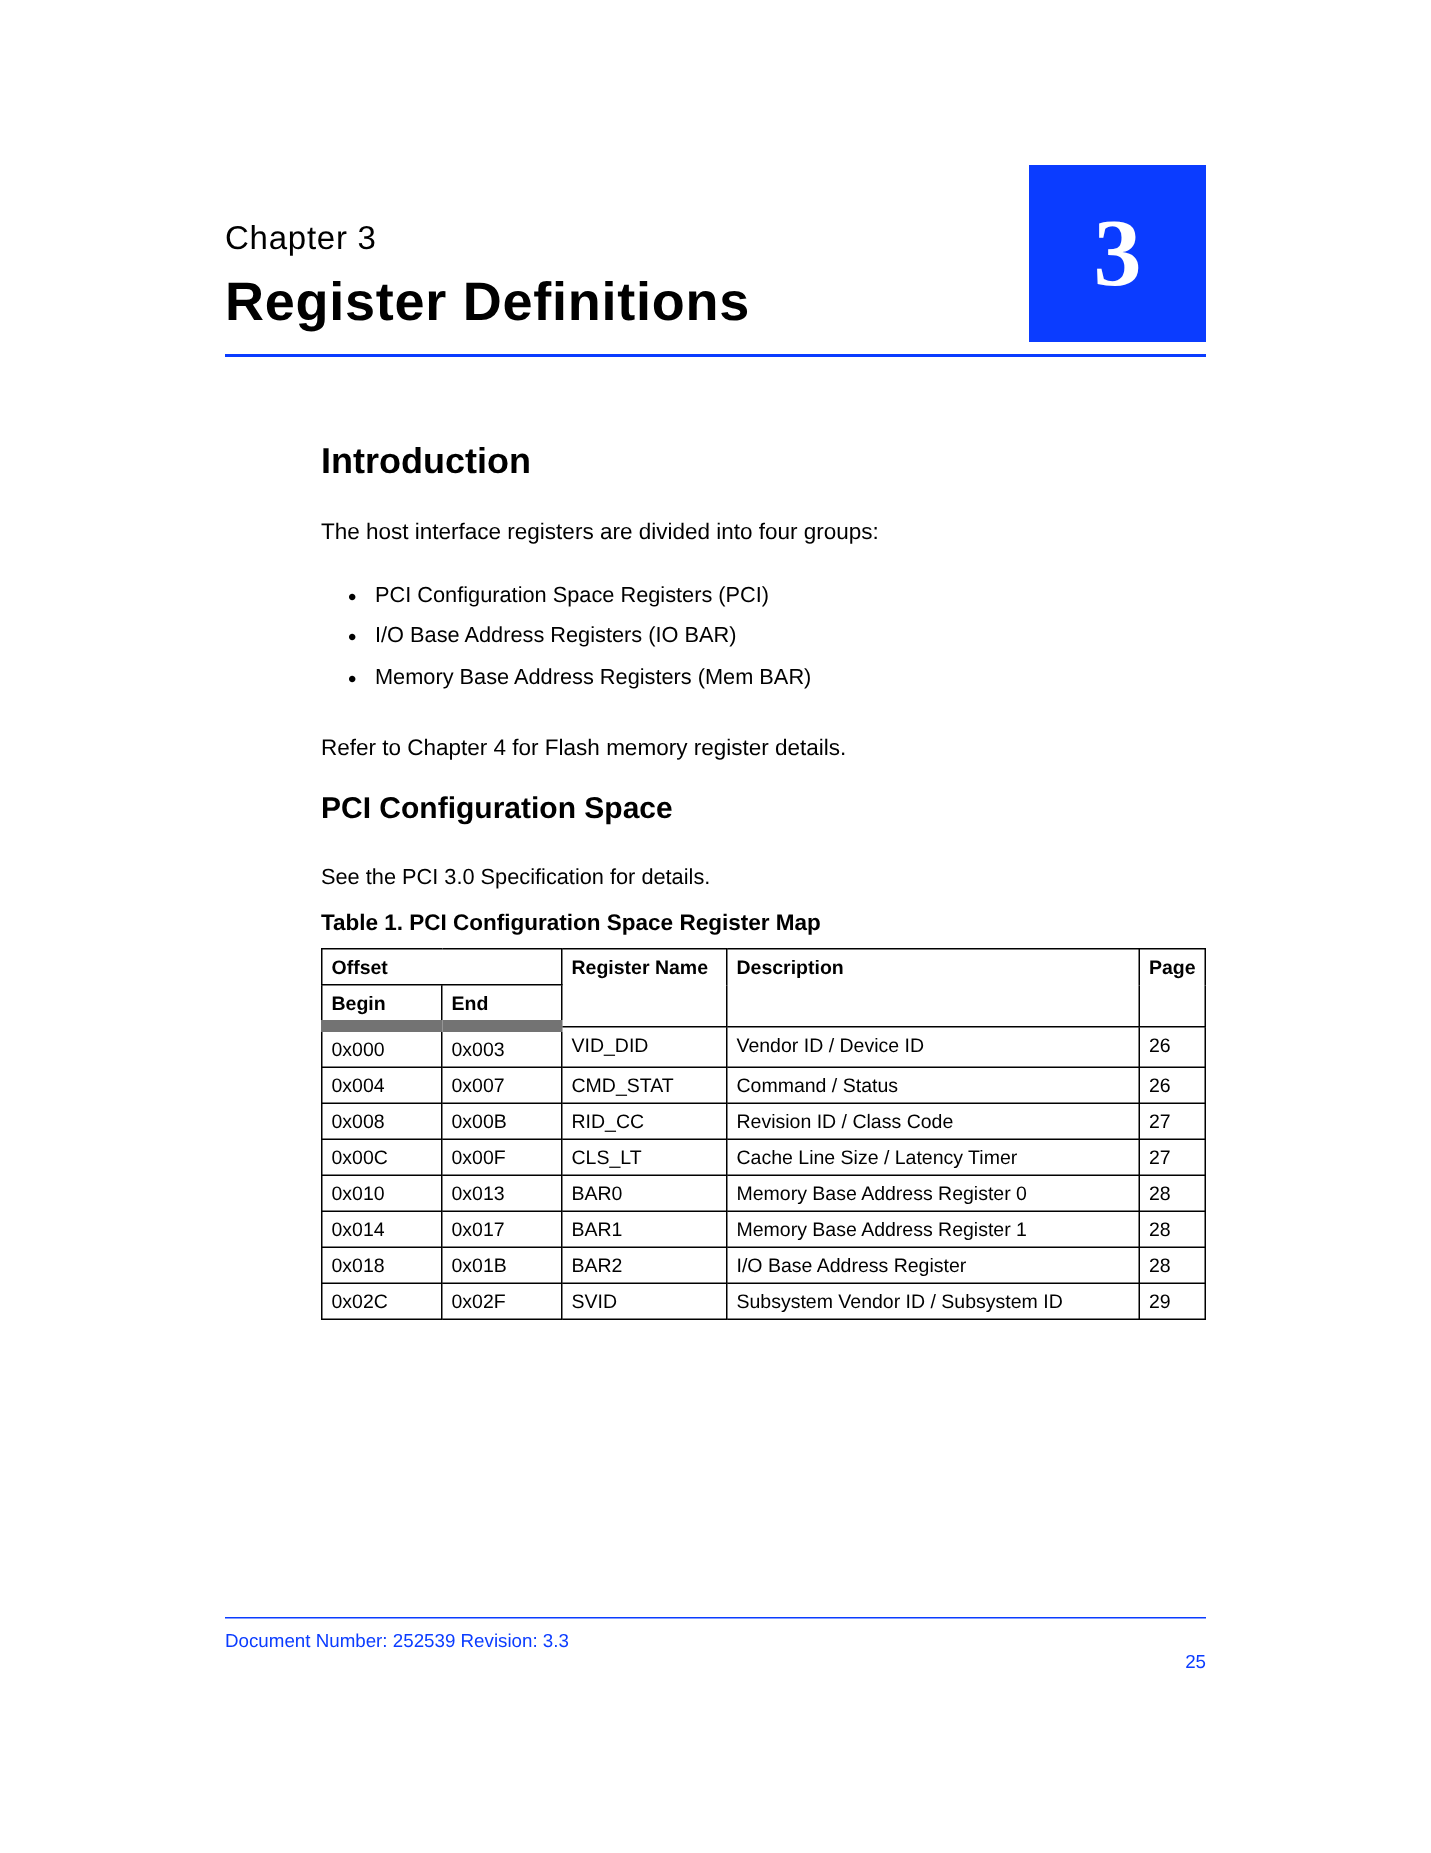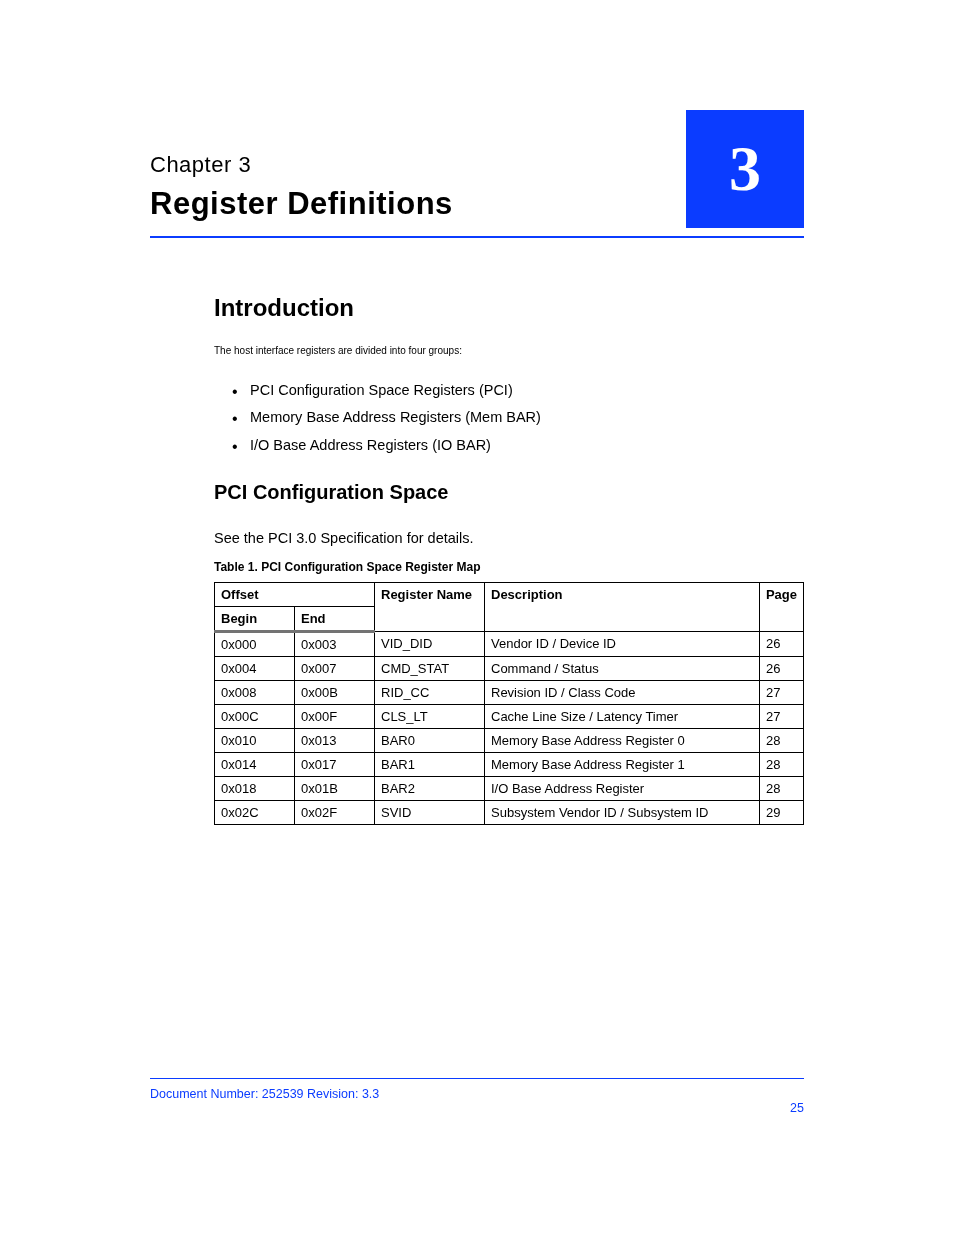--- a/index.html
+++ b/index.html
@@ -1,36 +1,36 @@
 <!DOCTYPE html>
 <html><head>
 <meta charset="utf-8">
 <style>
   * { box-sizing: border-box; margin: 0; padding: 0; }
   html, body { width: 954px; height: 1235px; background: #fff; font-family: Arial, Helvetica, sans-serif; color: #000; }
   .page { position: relative; width: 954px; height: 1235px; padding: 110px 150px 100px 150px; }
   .header-row { display: flex; align-items: flex-end; justify-content: space-between; gap: 12px; }
   .header-left { flex: 1; padding-bottom: 6px; }
   .chapter-line { font-size: 22px; letter-spacing: 0.5px; font-weight: 400; margin-bottom: 8px; }
-  .chapter-title { font-size: 31px; font-weight: 700; letter-spacing: 0.5px; }
+  .chapter-title { font-size: 36px; font-weight: 700; letter-spacing: 0.5px; }
   .chapter-badge { width: 118px; height: 118px; background: #0b3cff; color: #fff; display: flex; align-items: center; justify-content: center; font-size: 64px; font-weight: 700; font-family: "Times New Roman", serif; margin-left: 12px; }
   .hr-blue { border: none; border-top: 2px solid #0b3cff; margin-top: 8px; }
   .content { margin-left: 64px; margin-top: 56px; }
   .section-title { font-size: 24px; font-weight: 700; margin-bottom: 22px; }
-  .body-text { font-size: 10px; line-height: 1.45; margin-bottom: 18px; }
+  .body-text { font-size: 15px; line-height: 1.45; margin-bottom: 18px; }
   ul.bullets { list-style: none; margin: 0 0 22px 18px; }
   ul.bullets li { position: relative; padding-left: 18px; font-size: 14.5px; line-height: 1.9; }
   ul.bullets li::before { content: "•"; position: absolute; left: 0; top: 0; font-size: 16px; }
   .subsec-title { font-size: 20px; font-weight: 700; margin-top: 8px; margin-bottom: 26px; }
   .ref-line { font-size: 14.5px; margin-bottom: 14px; }
-  .table-title { font-size: 12px; font-weight: 700; margin-bottom: 8px; }
+  .table-title { font-size: 15px; font-weight: 700; margin-bottom: 8px; }
   table.reg { border-collapse: collapse; width: 100%; font-size: 13px; }
   table.reg th, table.reg td { border: 1px solid #000; padding: 4px 6px; vertical-align: top; }
   table.reg th { font-weight: 700; text-align: left; }
-  table.reg .thick-bottom th { border-bottom: 3px solid #737373; }
+  table.reg .thick-bottom th { border-bottom: 8px solid #737373; }
   table.reg td.c, table.reg th.c { text-align: left; }
   .footer { position: absolute; left: 150px; right: 150px; bottom: 120px; }
   .footer-hr { border: none; border-top: 1.5px solid #0b3cff; margin-bottom: 8px; }
   .footer-row { display: flex; justify-content: space-between; font-size: 12.5px; color: #0b3cff; flex-direction: column; }
   .footer-row .right { text-align: right; }
   .footer-row .right .line2 { color: #000; font-size: 11.5px; }
 </style>
 </head>
 <body>
 
@@ -44,23 +44,24 @@
     <div class="chapter-badge">3</div>
   </div>
   <hr class="hr-blue">
 
   <div class="content">
 
     <div class="section-title">Introduction</div>
     <p class="body-text">The host interface registers are divided into four groups:</p>
     <ul class="bullets">
       <li>PCI Configuration Space Registers (PCI)</li>
+      <li>I/O Base Address Registers (IO BAR)</li>
       <li>Memory Base Address Registers (Mem BAR)</li>
-      <li>I/O Base Address Registers (IO BAR)</li>
     </ul>
+    <p class="body-text">Refer to Chapter 4 for Flash memory register details.</p>
 
     <div class="subsec-title">PCI Configuration Space</div>
     <p class="ref-line">See the PCI 3.0 Specification for details.</p>
 
     <div class="table-title">Table 1.   PCI Configuration Space Register Map</div>
 
     <table class="reg">
       <thead>
         <tr>
           <th colspan="2" class="c">Offset</th>

